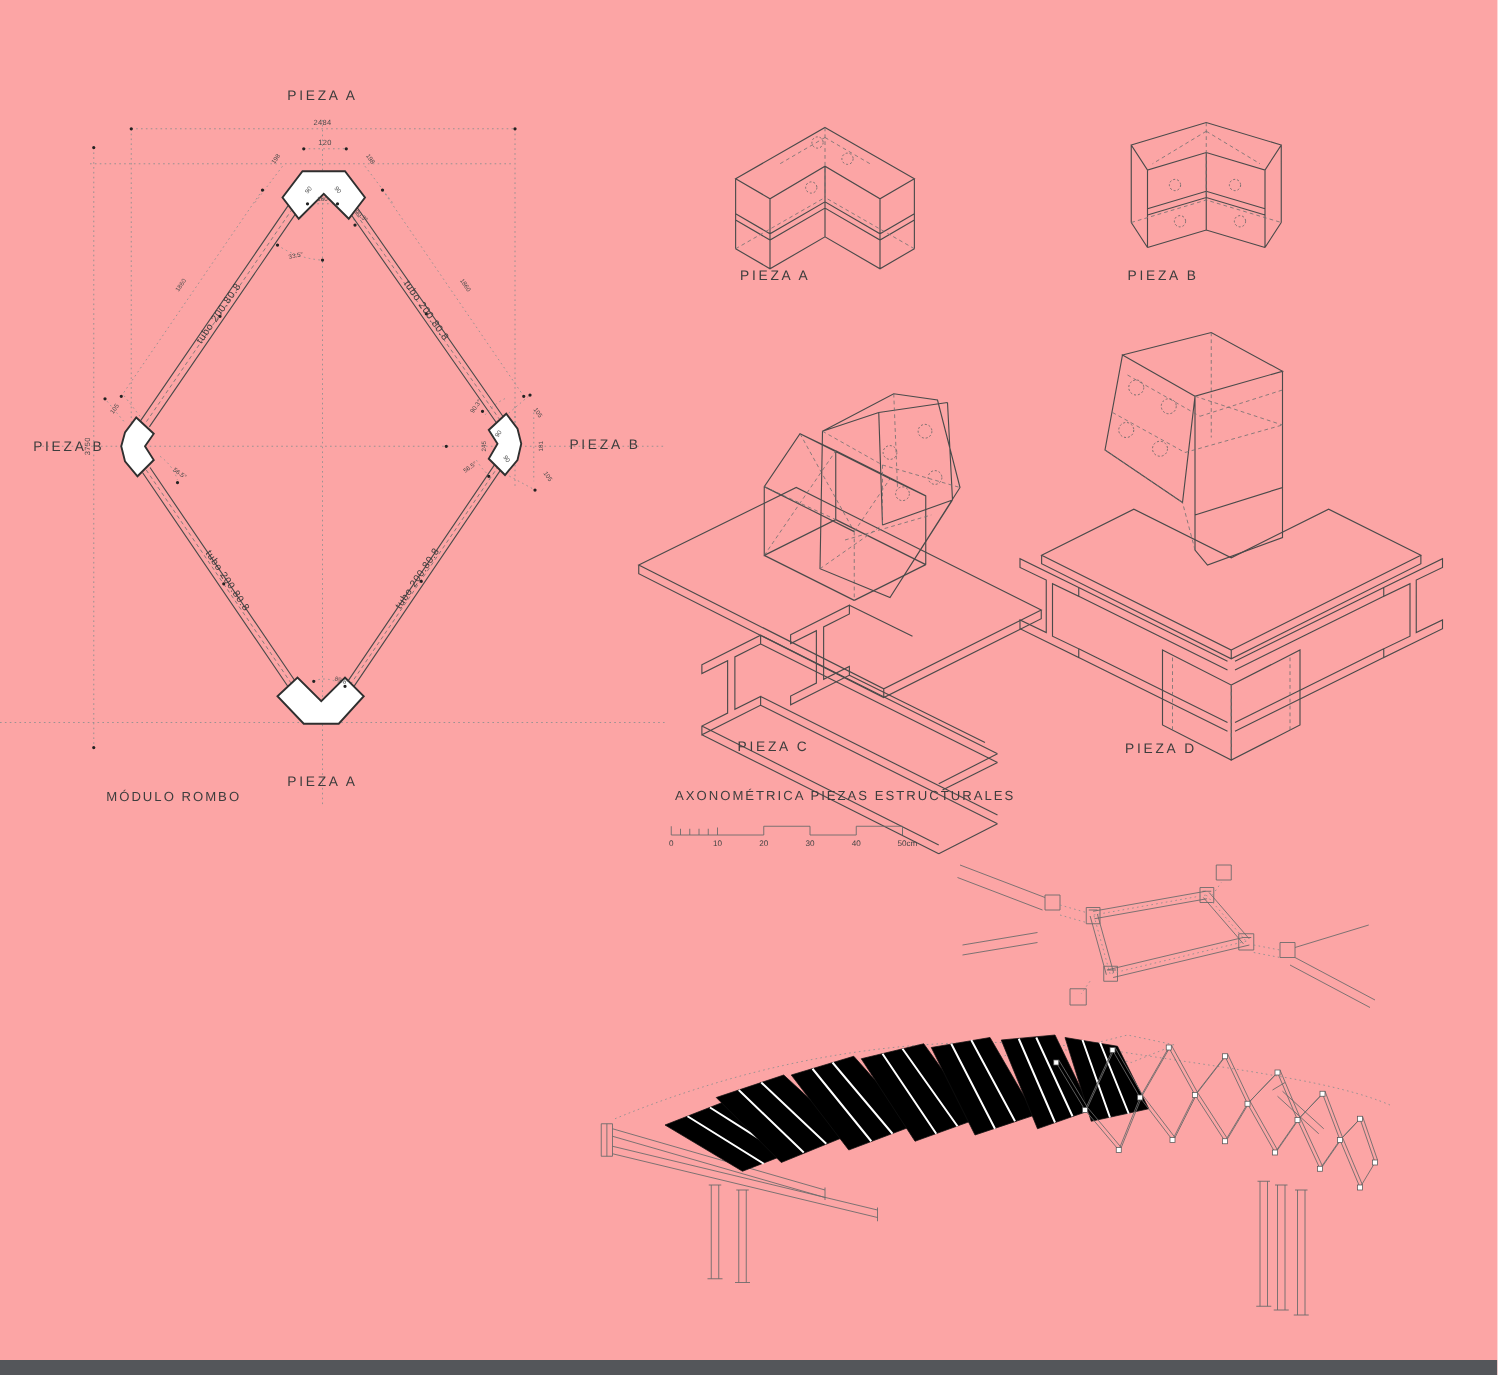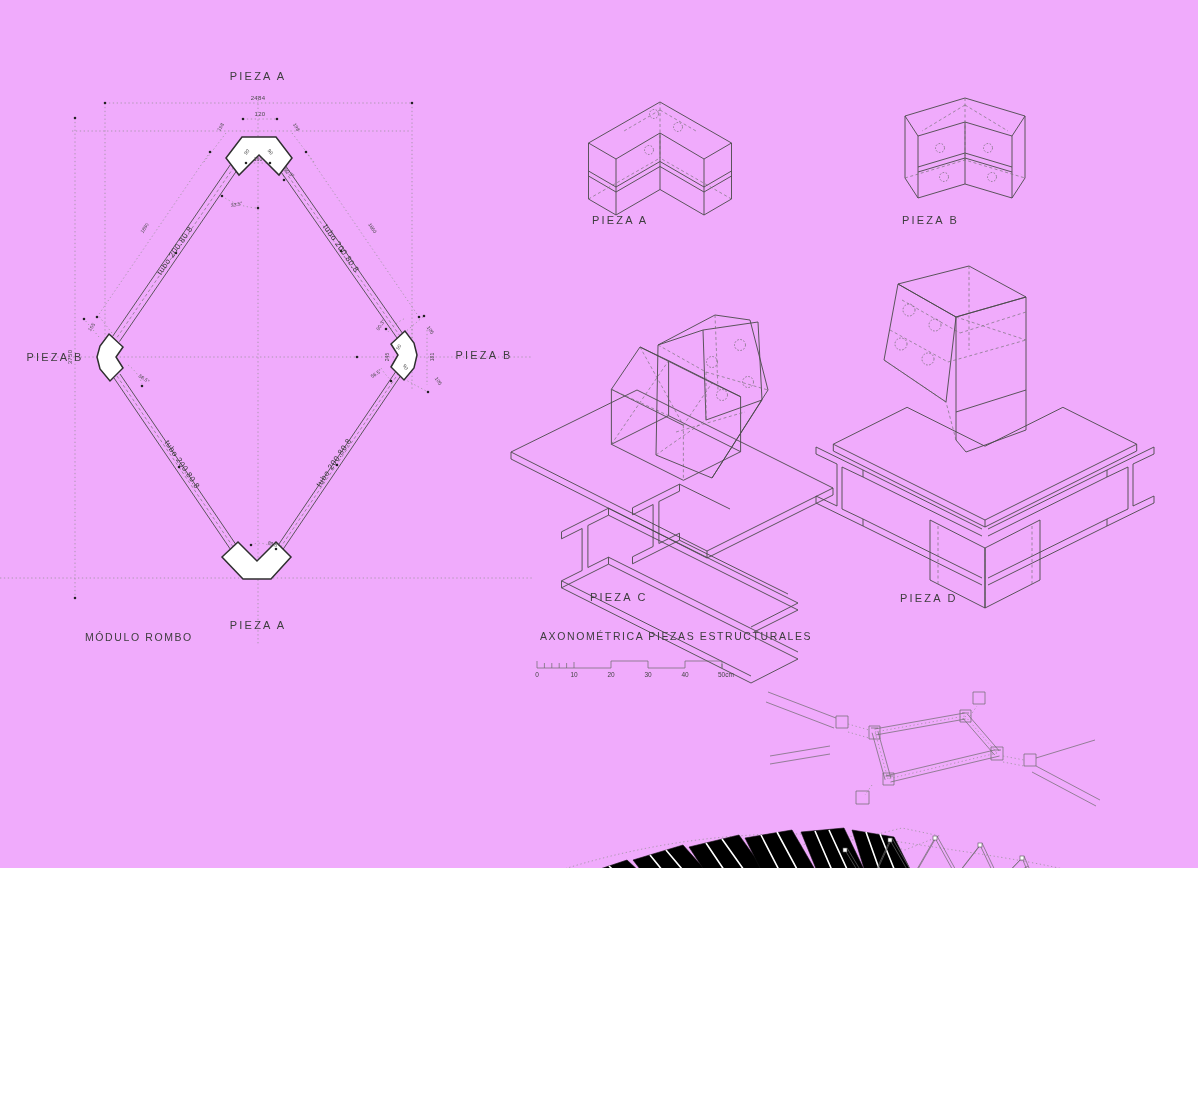--- a/index.html
+++ b/index.html
@@ -1,16 +1,16 @@
 <!DOCTYPE html>
 <html><head>
 <meta charset="utf-8">
 <style>
   html,body{margin:0;padding:0;background:#fff;}
-  .canvas{position:relative;width:1198px;height:868px;background:#f0abfc;overflow:hidden;
+  .canvas{position:relative;width:1198px;height:1100px;background:#fca5a5;overflow:hidden;
           font-family:"Liberation Sans",sans-serif;}
   svg{display:block;position:absolute;left:0;top:0;}
   text{fill:#3d3d3d;}
   .cap{font-size:11px;letter-spacing:2.2px;}
   .cap2{font-size:10.5px;letter-spacing:1.6px;}
   .dim{font-size:6px;fill:#4a4a4a;letter-spacing:.3px;}
   .dims{font-size:5px;fill:#4a4a4a;}
   .tube{font-size:8px;fill:#3a3a3a;letter-spacing:.6px;}
   .tick{font-size:6.5px;fill:#444;}
   .ln{stroke:#4a4a4a;stroke-width:.9;fill:none;}

